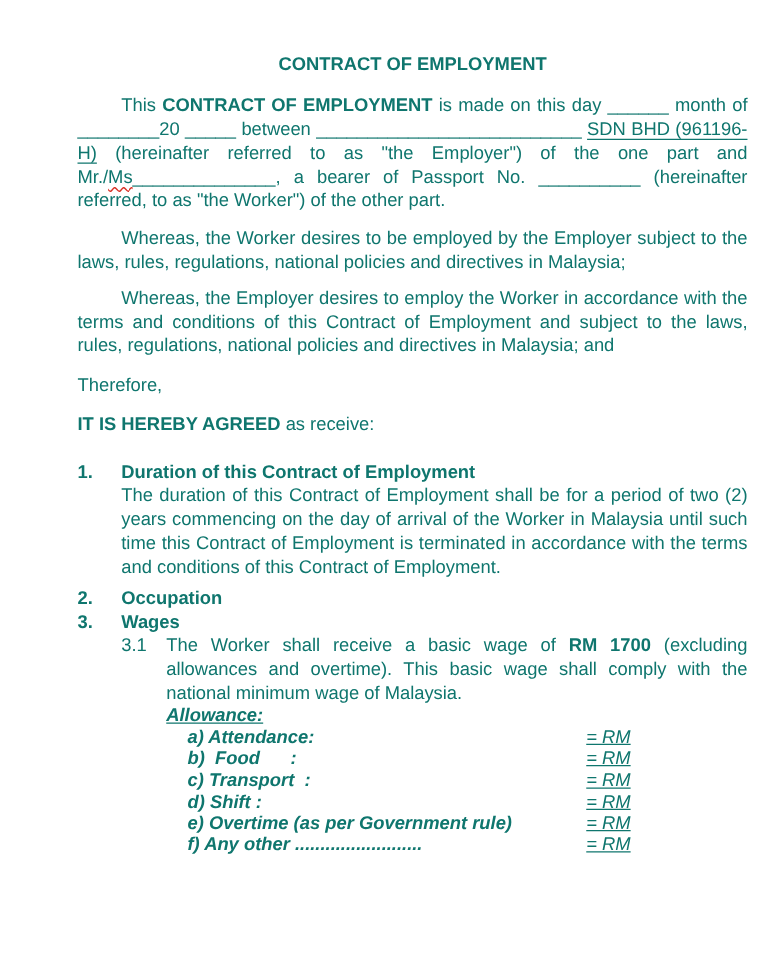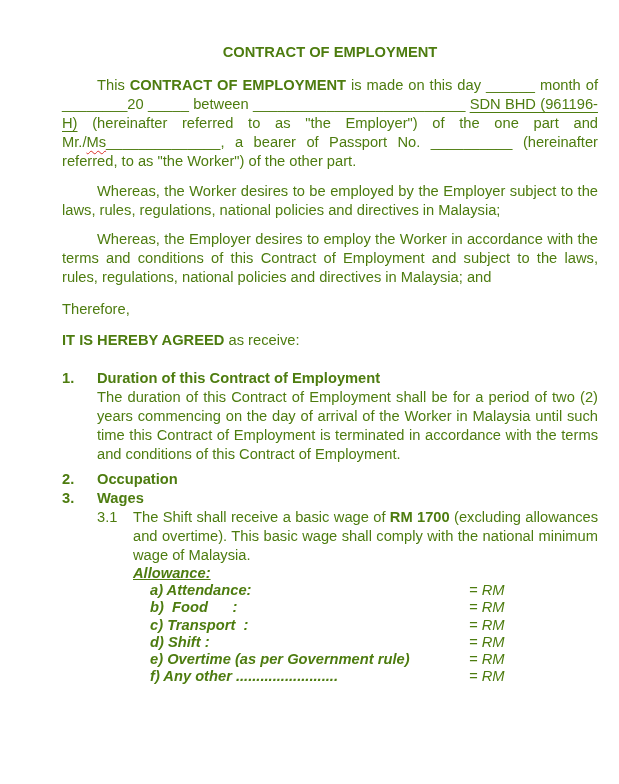--- a/index.html
+++ b/index.html
@@ -2,21 +2,21 @@
 <html><head>
 <meta charset="utf-8">
 <style>
   html, body { margin:0; padding:0; background:#ffffff; }
   .page {
     position: relative;
     width: 619px;
     height: 780px;
     box-sizing: border-box;
     background: #ffffff;
-    color: #4d7c0f;
+    color: #0f766e;
     padding: 43px 21px 0 62px;
     font-family: "Liberation Sans", sans-serif;
     font-size: 14.7px;
     line-height: 19px;
     overflow: hidden;
   }
   .doc-title {
     font-size: 14.7px;
     font-weight: bold;
     text-align: center;
@@ -58,21 +58,21 @@
   
   .allow-block { line-height: 17.2px; }
   .allow-head {
     font-weight: bold;
     font-style: italic;
     text-decoration: underline;
     text-decoration-thickness: 1.3px;
   }
   .arow { display: flex; white-space: pre; }
   .arow .lbl { flex: none; width: 319px; font-weight: bold; font-style: italic; margin-left: 17px; }
-  .arow .val { font-style: italic; }
+  .arow .val { font-style: italic; text-decoration: underline; }
 
   .total-row { margin-top: 13px; padding-left: 165px; line-height: 19px; }
   .total-label { font-weight: bold; font-style: italic; }
   .total-eq { margin-left: 10px; }
   .total-line {
     display: inline-block;
     width: 73px;
     margin-left: 64px;
     height: 13px;
     border-bottom: 1.6px solid #000000;
@@ -111,21 +111,21 @@
   </div>
 
   <div class="section">
     <div class="num">3.</div>
     <div class="content">
       <div class="head">Wages</div>
 
       <div class="sub">
         <div class="subnum">3.1</div>
         <div class="subcontent">
-          <p class="justify"><span class="seg-n">The Shift shall receive a basic wage of </span><span class="seg-b">RM 1700</span><span class="seg-n"> (excluding allowances and overtime). This basic wage shall comply with the national minimum wage of Malaysia.</span></p>
+          <p class="justify"><span class="seg-n">The Worker shall receive a basic wage of </span><span class="seg-b">RM 1700</span><span class="seg-n"> (excluding allowances and overtime). This basic wage shall comply with the national minimum wage of Malaysia.</span></p>
 
           <div class="allow-block">
             <div class="allow-head">Allowance:</div>
 
             <div class="arow">
               <span class="lbl">a) Attendance:</span><span class="val">= RM</span>
             </div>
             <div class="arow">
               <span class="lbl">b)  Food      :</span><span class="val">= RM</span>
             </div>

